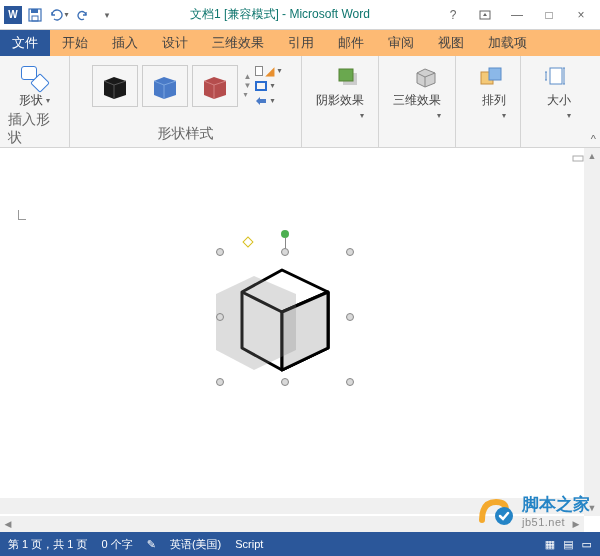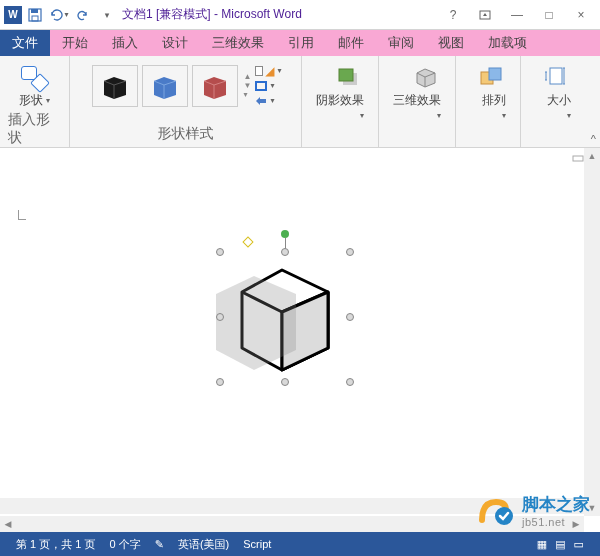--- a/index.html
+++ b/index.html
@@ -1,24 +1,24 @@
 <!DOCTYPE html>
 <html><head>
 <meta charset="utf-8">
 <style>
 *{box-sizing:border-box;margin:0;padding:0;font-family:"Microsoft YaHei","Segoe UI",sans-serif;font-size:12px;color:#444}
 body{width:600px;height:556px;background:#fff;overflow:hidden;position:relative}
 .titlebar{height:30px;background:#fff;border-bottom:1px solid #d4d4d4;display:flex;align-items:center}
 .qat{display:flex;align-items:center;gap:2px;padding:0 4px}
 .qat .word-icon{width:18px;height:18px;background:#2b579a;color:#fff;display:flex;align-items:center;justify-content:center;font-size:10px;font-weight:bold}
 .qat-btn{width:22px;height:22px;display:flex;align-items:center;justify-content:center;color:#3b6fb6}
-.title-text{flex:1;text-align:left;color:#4c1d95;font-size:12px}
+.title-text{flex:1;text-align:center;color:#0f766e;font-size:12px}
 .win-controls{display:flex;gap:2px;padding-right:4px}
 .win-btn{width:30px;height:22px;display:flex;align-items:center;justify-content:center;color:#666}
-.tabs{height:26px;background:#f9a8d4;display:flex;align-items:end;padding-left:0}
+.tabs{height:26px;background:#fdba74;display:flex;align-items:end;padding-left:0}
 .tab{padding:4px 12px;font-size:13px;color:#444;cursor:pointer}
 .tab.file{background:#2b579a;color:#fff}
 .ribbon{height:92px;background:#f5f5f5;border-bottom:1px solid #d4d4d4;display:flex;position:relative}
 .group{border-right:1px solid #d4d4d4;padding:4px 8px 2px;display:flex;flex-direction:column;align-items:center;justify-content:space-between}
 .group-label{font-size:14px;color:#666;padding:2px 0}
 .shapes-btn{width:44px;display:flex;flex-direction:column;align-items:center;gap:2px;padding-top:6px}
 .shape-icon{width:28px;height:24px;position:relative}
 .shape-icon .s1{position:absolute;width:16px;height:14px;border:1.5px solid #3b7dd8;border-radius:3px;top:0;left:0;background:#fff}
 .shape-icon .s2{position:absolute;width:14px;height:14px;border:1.5px solid #3b7dd8;background:#fff;bottom:0;right:2px;transform:rotate(45deg);border-radius:2px}
 .swatches{display:flex;gap:4px;padding:4px}
@@ -33,21 +33,21 @@
 .page-mark{position:absolute;left:18px;top:62px;width:8px;height:10px;border-left:1px solid #999;border-bottom:1px solid #999}
 .ruler-top{position:absolute;right:0;top:4px;width:12px;height:10px}
 .shape-sel{position:absolute;left:220px;top:104px;width:130px;height:130px}
 .shadow-cube{position:absolute;left:-24px;top:6px;opacity:0.28}
 .handle{width:8px;height:8px;background:#d9d9d9;border:1px solid #888;border-radius:50%;position:absolute}
 .h-tl{left:-4px;top:-4px}.h-tr{right:-4px;top:-4px}.h-bl{left:-4px;bottom:-4px}.h-br{right:-4px;bottom:-4px}
 .h-t{left:50%;top:-4px;margin-left:-4px}.h-b{left:50%;bottom:-4px;margin-left:-4px}.h-l{left:-4px;top:50%;margin-top:-4px}.h-r{right:-4px;top:50%;margin-top:-4px}
 .rot{width:8px;height:8px;background:#4caf50;border-radius:50%;position:absolute;left:50%;top:-22px;margin-left:-4px}
 .rot-line{position:absolute;left:50%;top:-14px;width:1px;height:12px;background:#888}
 .adj{width:8px;height:8px;background:#fff;border:1.5px solid #d8c020;transform:rotate(45deg);position:absolute;left:24px;top:-14px}
-.statusbar{position:absolute;bottom:0;left:0;right:0;height:24px;background:#2b579a;color:#fff;display:flex;align-items:center;padding:0 16px;gap:14px}
+.statusbar{position:absolute;bottom:0;left:0;right:0;height:24px;background:#2b579a;color:#fff;display:flex;align-items:center;padding:0 8px;gap:14px}
 .statusbar *{color:#fff;font-size:11px}
 .status-right{margin-left:auto;display:flex;gap:8px;align-items:center}
 .watermark{position:absolute;right:10px;bottom:28px;display:flex;align-items:center;gap:6px;opacity:0.95}
 .wm-txt{color:#1a7fc4;font-size:17px;font-weight:700}
 .wm-url{color:#888;font-size:11px;letter-spacing:0.5px}
 .caret{font-size:8px;color:#666;margin-left:1px}
 .scrollbar-v{position:absolute;right:0;top:148px;width:16px;bottom:40px;background:#f0f0f0}
 .scrollbar-h{position:absolute;left:0;right:16px;bottom:24px;height:16px;background:#f0f0f0;display:flex;align-items:center}
 .sb-arrow{width:16px;height:16px;display:flex;align-items:center;justify-content:center;color:#888;font-size:9px}
 .collapse-btn{position:absolute;right:4px;bottom:2px;font-size:11px;color:#666}

